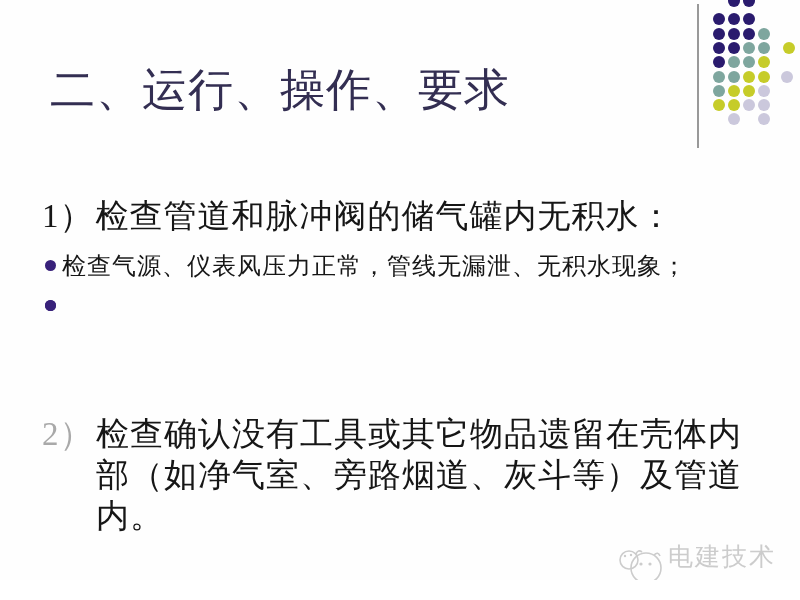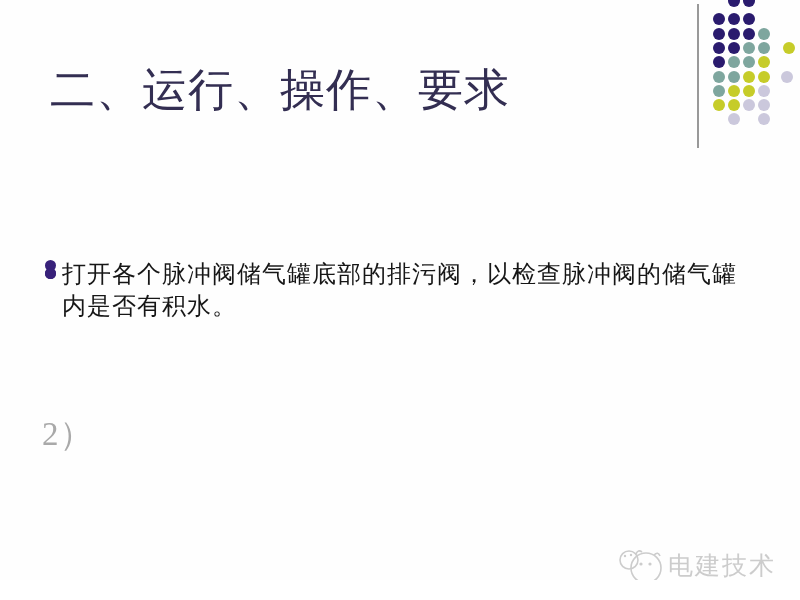--- a/index.html
+++ b/index.html
@@ -41,21 +41,21 @@
     position:absolute;left:42px;top:414px;width:740px;
     display:flex;font-size:33px;line-height:41px;letter-spacing:1px;
   }
   .section2 .marker{width:54px;flex:0 0 54px;}
   .section2 .sec-text{white-space:pre-line;}
   
   .deco-line{position:absolute;width:2px;}
   .deco-dot{position:absolute;width:12px;height:12px;border-radius:50%;}
   
   .watermark{
-    position:absolute;left:616px;top:540px;display:flex;align-items:center;
+    position:absolute;left:616px;top:540px;display:flex;align-items:flex-start;
   }
   .wm-text{font-size:25px;letter-spacing:2px;white-space:nowrap;
     font-family:"Liberation Sans","DejaVu Sans",sans-serif;}
 </style>
 </head>
 <body>
 
 <div class="slide" style="background: rgb(254, 254, 254);">
 
   <div>
@@ -93,37 +93,40 @@
         <div class="deco-dot" style="left: 743px; top: 99px; background: rgb(203, 200, 220);"></div>
         <div class="deco-dot" style="left: 758px; top: 99px; background: rgb(203, 200, 220);"></div>
         <div class="deco-dot" style="left: 728px; top: 113px; background: rgb(203, 200, 220);"></div>
         <div class="deco-dot" style="left: 758px; top: 113px; background: rgb(203, 200, 220);"></div>
       </div>
   </div>
 
   <div class="title" style="color: rgb(51, 46, 82);">二、运行、操作、要求</div>
 
 
+  <div class="h2" style="color: rgb(22, 22, 22);"><span class="marker">1）</span><span>检查管道和脉冲阀的储气罐内无积水：</span></div>
 
   <div class="bullets" style="color: rgb(22, 22, 22);">
+    <div class="bullet-item">
+      <span class="bullet-dot" style="background: rgb(56, 33, 122);"></span>
+      <span class="bullet-text">检查气源、仪表风压力正常，管线无漏泄、无积水现象；</span>
+    </div>
     <div class="bullet-item">
       <span class="bullet-dot" style="background: rgb(56, 33, 122);"></span>
     </div>
     <div class="bullet-item">
       <span class="bullet-dot" style="background: rgb(56, 33, 122);"></span>
     </div>
-    <div class="bullet-item">
-      <span class="bullet-dot" style="background: rgb(56, 33, 122);"></span>
-      <span class="bullet-text">打开各个脉冲阀储气罐底部的排污阀，以检查脉冲阀的储气罐
-内是否有积水。</span>
-    </div>
   </div>
 
   <div class="section2" style="color: rgb(22, 22, 22);">
     <span class="marker" id="sec2-marker" style="color: rgb(169, 169, 169);">2）</span>
+    <span class="sec-text">检查确认没有工具或其它物品遗留在壳体内
+部（如净气室、旁路烟道、灰斗等）及管道
+内。</span>
   </div>
 
   <div class="watermark">
     <svg width="52" height="50" viewBox="0 0 52 50">
       <g fill="none" stroke="#cccccc" stroke-width="1.6">
         <circle cx="13" cy="20" r="9"></circle>
         <circle cx="30" cy="28" r="15"></circle>
         <path d="M20 14 q2 -5 6 -2"></path>
         <path d="M38 15 q4 -4 6 1"></path>
       </g>

